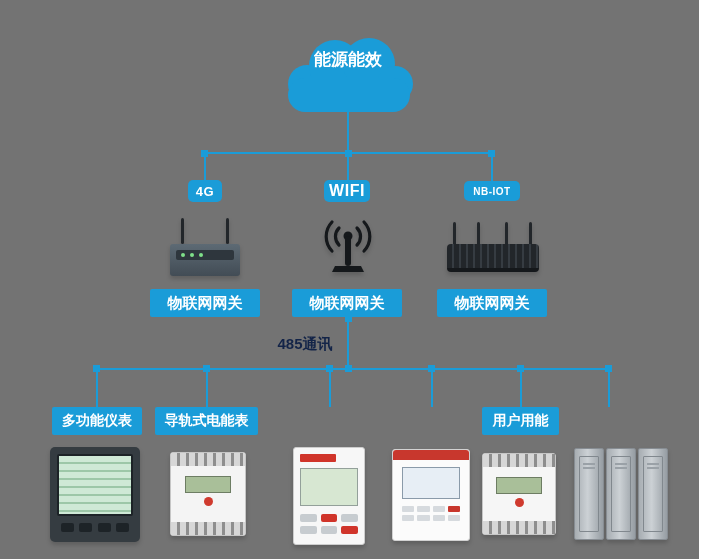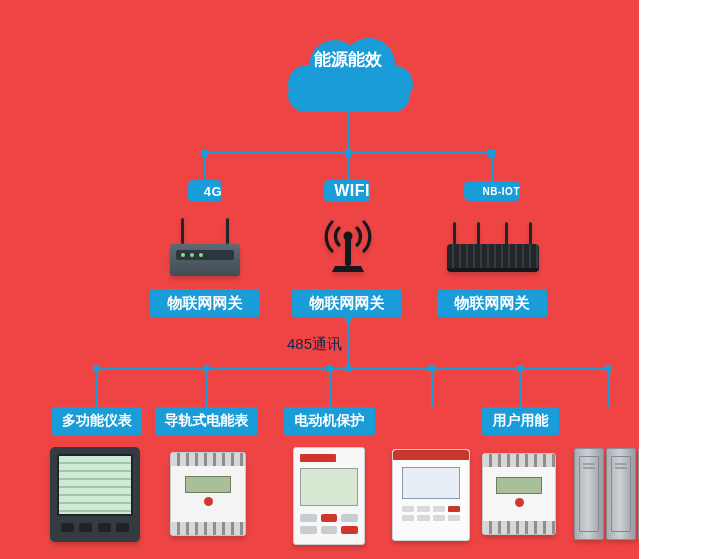--- a/index.html
+++ b/index.html
@@ -1,46 +1,46 @@
 <!DOCTYPE html>
 <html style="--accent: #1a9cd8; --bus-text: #132448; --background: #ffffff;"><head>
 <meta charset="utf-8">
 <style>
   html,body{margin:0;padding:0;background:#fff;}
   .canvas{
-    position:relative;width:639px;height:559px;background:#ef4444;overflow:hidden;
+    position:relative;width:699px;height:559px;background:#737373;overflow:hidden;
     font-family:"Liberation Sans","DejaVu Sans",sans-serif;
   }
   
   .line{position:absolute;background:var(--accent,#1a9cd8);}
   .line.h{height:2px;}
   .line.v{width:2px;}
   .node{position:absolute;width:7px;height:7px;background:var(--accent,#1a9cd8);}
   
   .badge{
     position:absolute;background:var(--accent,#1a9cd8);color:#fff;font-weight:bold;
-    display:flex;align-items:center;justify-content:flex-end;border-radius:5px;
+    display:flex;align-items:center;justify-content:center;border-radius:5px;
     letter-spacing:.5px;
   }
   
   .btnlbl{
     position:absolute;background:var(--accent,#1a9cd8);color:#fff;font-weight:bold;
     display:flex;align-items:center;justify-content:center;border-radius:2px;
     height:28px;font-size:15px;
   }
   .btnlbl.small{font-size:14px;}
   
   .cloud{position:absolute;left:273px;top:26px;width:150px;height:92px;}
   .cloud .txt{
     position:absolute;left:0;top:24px;width:100%;text-align:center;color:#fff;
     font-weight:bold;font-size:17px;line-height:20px;
   }
   .bus485{
-    position:absolute;left:268px;top:335px;width:74px;text-align:right;
-    color:var(--bus-text,#132448);font-weight:normal;font-size:15px;
+    position:absolute;left:268px;top:335px;width:74px;text-align:center;
+    color:var(--bus-text,#132448);font-weight:bold;font-size:15px;
   }
   
   .dev{position:absolute;filter:drop-shadow(0 3px 2px rgba(0,0,0,.18));}
   .ant{position:absolute;width:3px;background:#22262a;border-radius:2px;top:0;}
   
   .router4g{left:168px;top:218px;width:74px;height:64px;}
   .router4g .ant{height:26px;}
   .router4g .body{
     position:absolute;left:2px;top:26px;width:70px;height:32px;border-radius:3px;
     background:linear-gradient(#5d6a74,#424c55);
@@ -195,23 +195,20 @@
     </div>
 
   <div class="bus485">485通讯</div>
 
   <div class="btnlbl small" style="left:52px;top:407px;width:90px;">
       <span>多功能仪表</span>
     </div>
   <div class="btnlbl small" style="left:155px;top:407px;width:103px;">
       <span>导轨式电能表</span>
     </div>
-  <div class="btnlbl small" style="left:284px;top:407px;width:91px;">
-      <span>电动机保护</span>
-    </div>
   <div class="btnlbl small" style="left:482px;top:407px;width:77px;">
       <span>用户用能</span>
     </div>
 
   <div class="dev meter meter1">
     <div class="scr"></div>
     <div class="btns">
         <i></i>
         <i></i>
         <i></i>

